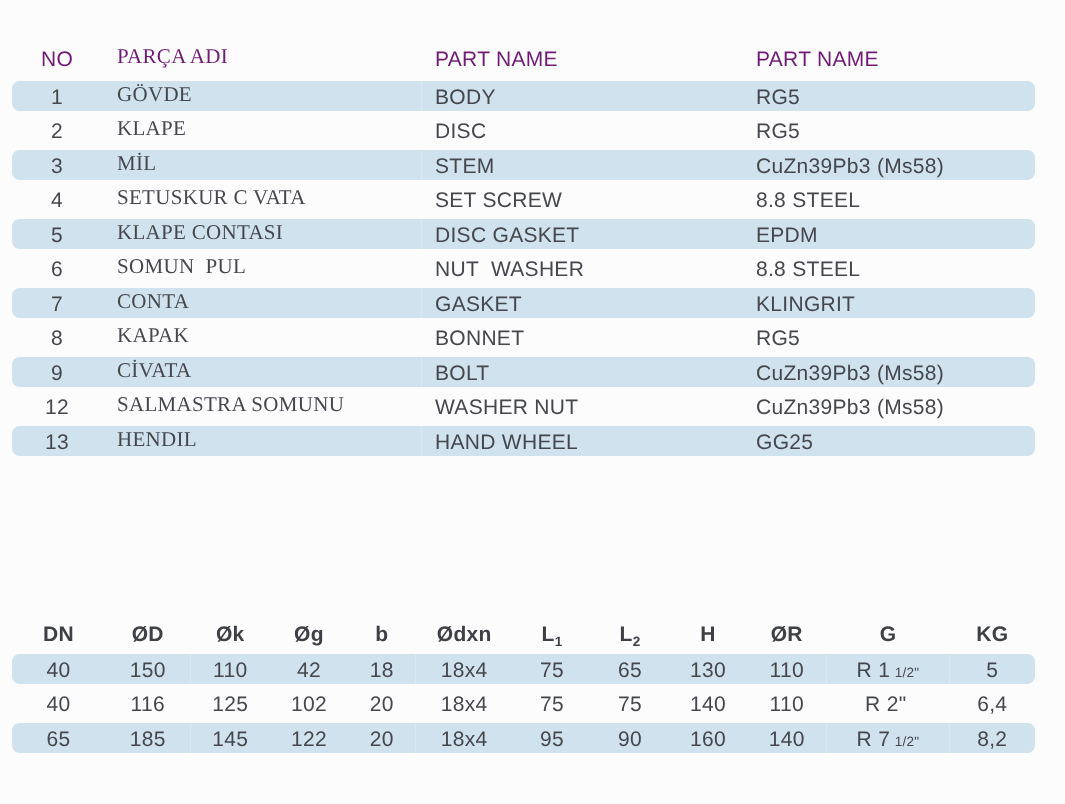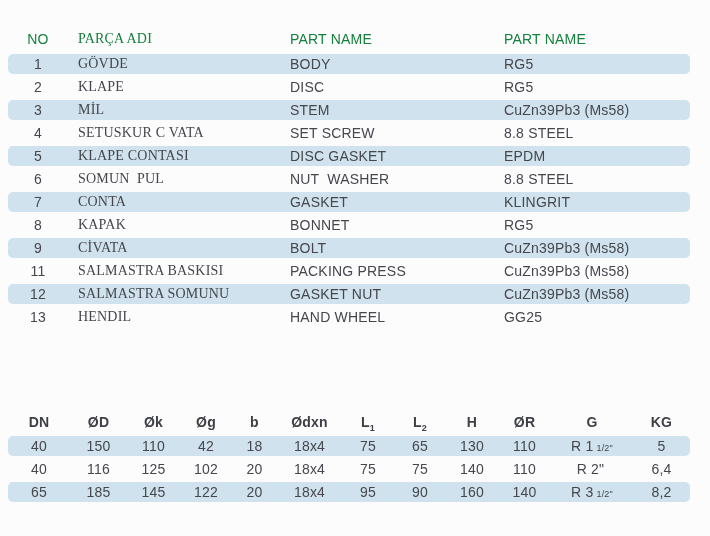--- a/index.html
+++ b/index.html
@@ -13,21 +13,21 @@
   .page{position:relative;width:710px;height:536px;}
 
   table{border-collapse:separate;border-spacing:0 3px;table-layout:fixed;}
 
   
   .parts-table{
     position:absolute;left:8px;top:24px;width:682px;
     font-size:14px;letter-spacing:.2px;
   }
   .parts-table th{
-    font-weight:400;color:#15803d;height:24px;
+    font-weight:400;color:#701a75;height:24px;
     white-space:pre;text-align:left;padding:0;
   }
   .parts-table td{
     height:20px;padding:0;white-space:pre;vertical-align:middle;
   }
   .parts-table th.c-no, .parts-table td.c-no{text-align:center;}
   .parts-table th.c-name, .parts-table td.c-name{padding-left:10px;font-family:Liberation Serif, serif;}
   .parts-table th.c-part, .parts-table td.c-part{padding-left:9px;}
   .parts-table th.c-mat,  .parts-table td.c-mat{padding-left:8px;}
   .parts-table tbody tr:nth-child(odd) td{background:#cfe2ee;}
@@ -121,29 +121,23 @@
         <td class="c-part">BONNET</td>
         <td class="c-mat">RG5</td>
       </tr>
       <tr>
         <td class="c-no">9</td>
         <td class="c-name">CİVATA</td>
         <td class="c-part">BOLT</td>
         <td class="c-mat">CuZn39Pb3 (Ms58)</td>
       </tr>
       <tr>
-        <td class="c-no">11</td>
-        <td class="c-name">SALMASTRA BASKISI</td>
-        <td class="c-part">PACKING PRESS</td>
-        <td class="c-mat">CuZn39Pb3 (Ms58)</td>
-      </tr>
-      <tr>
         <td class="c-no">12</td>
         <td class="c-name">SALMASTRA SOMUNU</td>
-        <td class="c-part">GASKET NUT</td>
+        <td class="c-part">WASHER NUT</td>
         <td class="c-mat">CuZn39Pb3 (Ms58)</td>
       </tr>
       <tr>
         <td class="c-no">13</td>
         <td class="c-name">HENDIL</td>
         <td class="c-part">HAND WHEEL</td>
         <td class="c-mat">GG25</td>
       </tr>
     </tbody>
   </table>
@@ -212,19 +206,19 @@
         <td>65</td>
         <td>185</td>
         <td>145</td>
         <td>122</td>
         <td>20</td>
         <td>18x4</td>
         <td>95</td>
         <td>90</td>
         <td>160</td>
         <td>140</td>
-        <td><span>R 3</span><span class="frac">1/2"</span></td>
+        <td><span>R 7</span><span class="frac">1/2"</span></td>
         <td>8,2</td>
       </tr>
     </tbody>
   </table>
 
 </div>
 
 </body></html>

